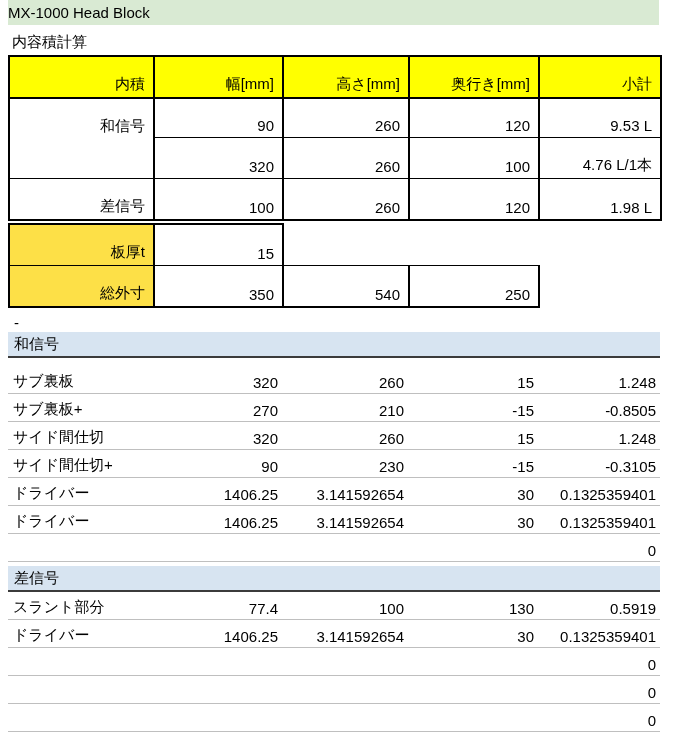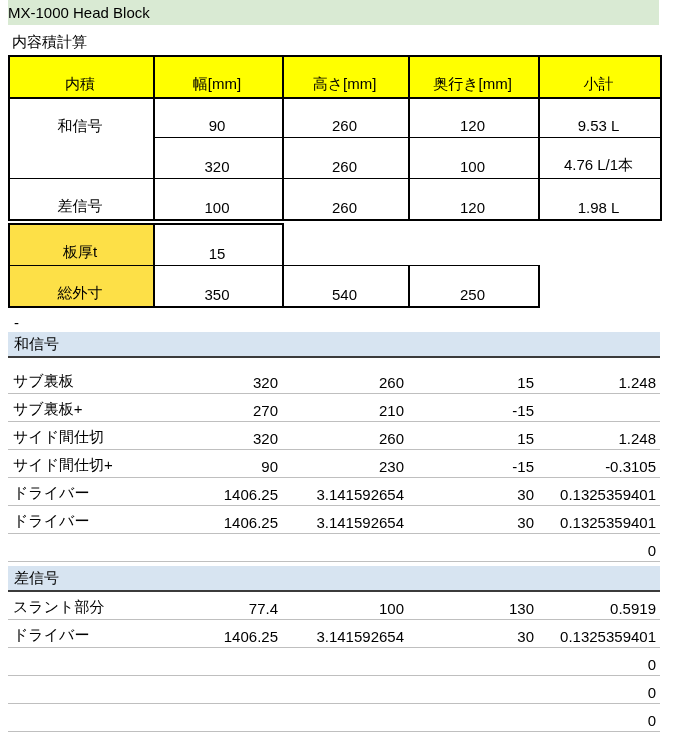--- a/index.html
+++ b/index.html
@@ -10,21 +10,21 @@
   }
   
   .titlebar{width:651px;height:25px;background:#D9EAD3;display:flex;align-items:center;
     box-sizing:border-box;}
   .subtitle{margin-top:8px;padding-left:4px;height:20px;}
   
   table.grid{border-collapse:collapse;table-layout:fixed;margin-top:2px;}
   .grid th,.grid td{
     border:1px solid #000;border-left-width:2px;border-right-width:2px;
     height:27px;padding:18px 8px 3px 5px;box-sizing:border-box;
-    vertical-align:bottom;font-weight:normal;text-align:center;font-size:15px;
+    vertical-align:bottom;font-weight:normal;text-align:right;font-size:15px;
     overflow:hidden;white-space:nowrap;
   }
   .grid thead th{border-top-width:2px;border-bottom-width:2px;background:#FFFF00;}
   .grid tbody tr:last-child td{border-bottom-width:2px;}
   .ylw{background:#fde047;}
   .num{text-align:right;}
   .t2{border-top-width:2px !important;}
   .b2{border-bottom-width:2px !important;}
   .ghost{border:none !important;background:transparent;}
   .params{margin-top:20px;}
@@ -129,20 +129,21 @@
       <div class="num">320</div>
       <div class="num">260</div>
       <div class="num">15</div>
       <div class="num">1.248</div>
     </div>
     <div class="srow">
       <div>サブ裏板+</div>
       <div class="num">270</div>
       <div class="num">210</div>
       <div class="num">-15</div>
+      <div class="num">-0.8505</div>
     </div>
     <div class="srow">
       <div>サイド間仕切</div>
       <div class="num">320</div>
       <div class="num">260</div>
       <div class="num">15</div>
       <div class="num">1.248</div>
     </div>
     <div class="srow">
       <div>サイド間仕切+</div>

